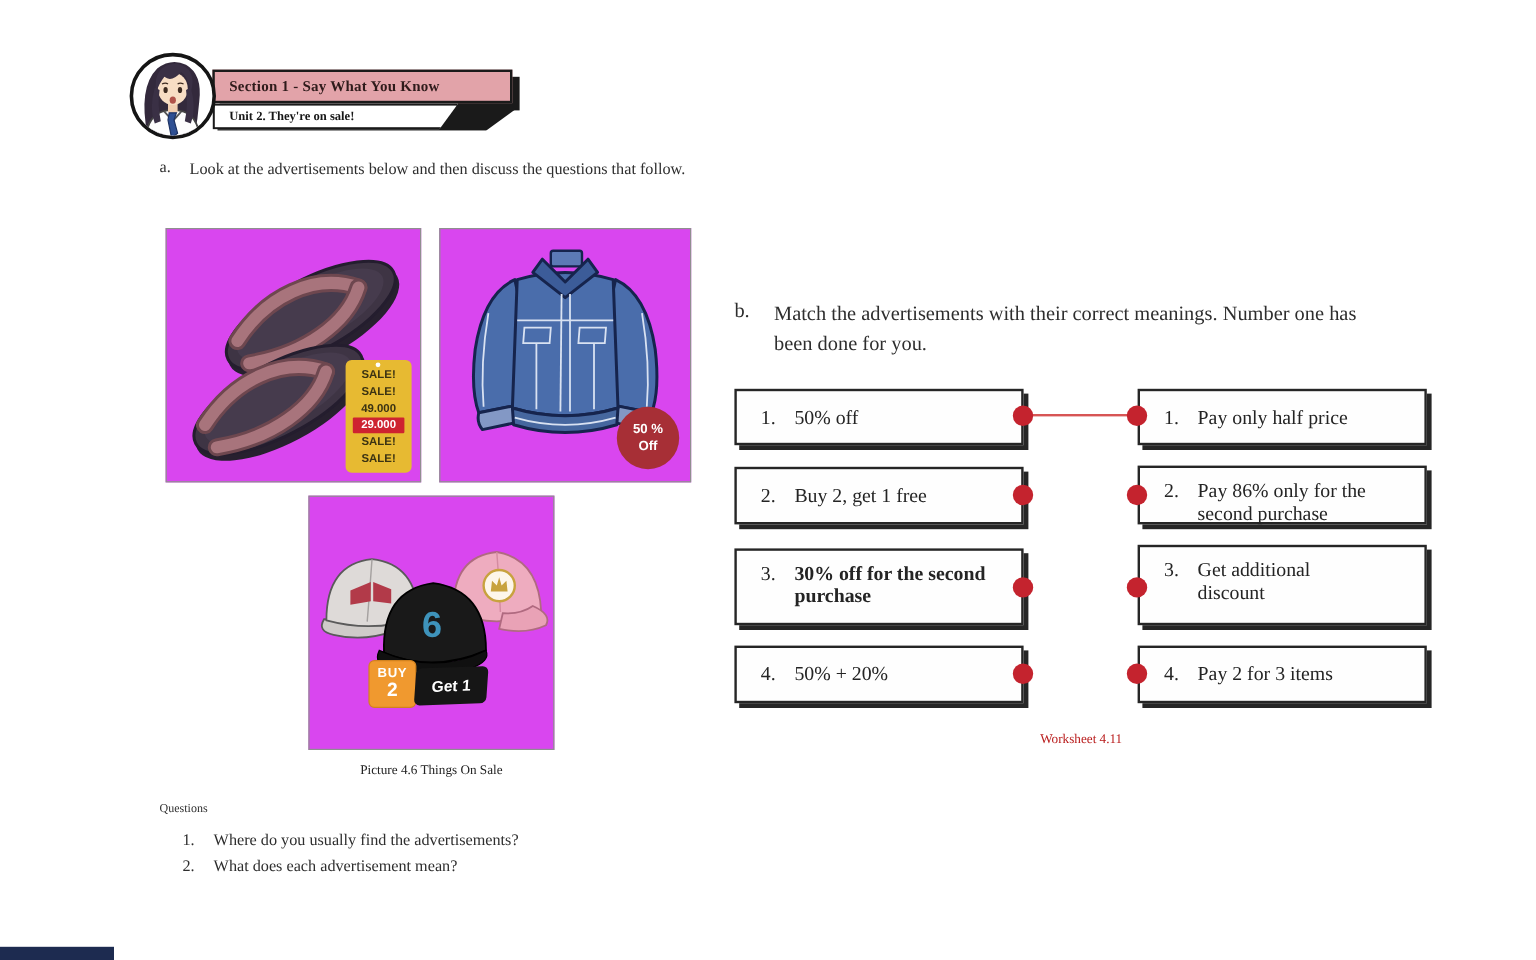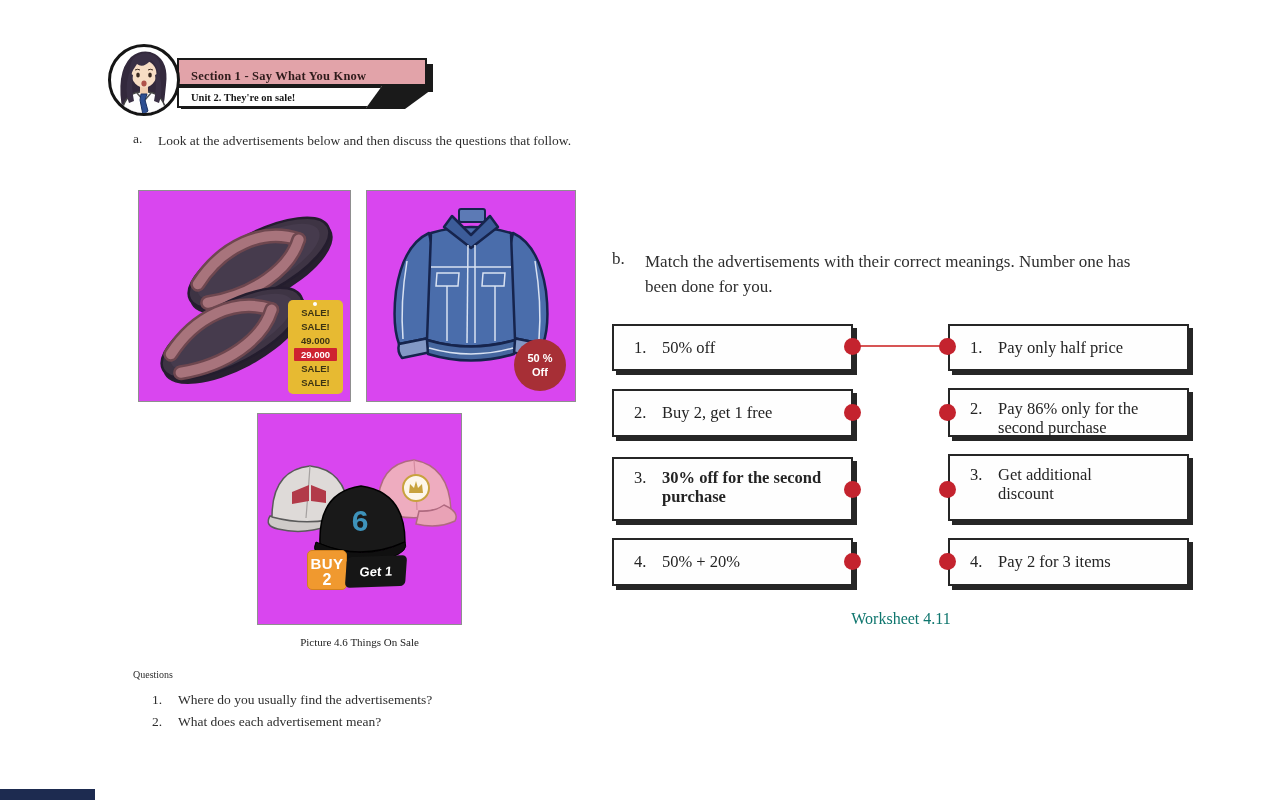--- a/index.html
+++ b/index.html
@@ -3,21 +3,21 @@
 <meta charset="utf-8">
 <style>
   html,body{margin:0;padding:0;background:#ffffff;}
   .page{position:relative;width:1280px;height:800px;background:#ffffff;overflow:hidden;
         font-family:"Liberation Serif","DejaVu Serif",serif;color:#2e2e2e;}
 
   
   .hdr{position:absolute;left:0;top:0;width:520px;height:130px;}
   .banner-main{position:absolute;left:177px;top:58px;width:250px;height:28px;
      background:#e2a3a9;border:2px solid #1a1a1a;box-sizing:border-box;
-     box-shadow:6px 6px 0 #1a1a1a;display:flex;align-items:flex-end;padding-left:12px;}
+     box-shadow:6px 6px 0 #1a1a1a;display:flex;align-items:center;padding-left:12px;}
   .banner-main .ttl{font-size:12.5px;font-weight:bold;color:#2f1b1b;letter-spacing:.2px;}
   .banner-tail{position:absolute;left:181px;top:90px;width:250px;height:19px;background:#1a1a1a;
      clip-path:polygon(0 0,100% 0,calc(100% - 26px) 100%,0 100%);}
   .banner-sub{position:absolute;left:177px;top:86px;width:205px;height:22px;background:#ffffff;
      border:2px solid #1a1a1a;box-sizing:border-box;
      clip-path:polygon(0 0,100% 0,calc(100% - 16px) 100%,0 100%);
      display:flex;align-items:center;padding-left:12px;}
   .banner-sub .sub{font-size:10.5px;font-weight:bold;color:#161616;}
   .avatar{position:absolute;left:107px;top:43px;width:74px;height:74px;}
 
@@ -47,21 +47,21 @@
   
   .off-badge{position:absolute;left:147px;top:148px;width:52px;height:52px;border-radius:50%;
      background:#a72f36;color:#fff;font-family:"Liberation Sans","DejaVu Sans",sans-serif;
      font-size:11px;font-weight:bold;display:flex;flex-direction:column;align-items:center;
      justify-content:center;line-height:14px;}
 
   
   .buy-chip{position:absolute;left:49px;top:136px;width:40px;height:40px;background:#f0992f;
      border:1px solid #d1821f;border-radius:5px;box-sizing:border-box;color:#fff;text-align:center;
      font-family:"Liberation Sans","DejaVu Sans",sans-serif;font-weight:bold;line-height:1;}
-  .buy-word{display:block;font-size:15px;margin-top:5px;letter-spacing:.5px;}
+  .buy-word{display:block;font-size:11px;margin-top:5px;letter-spacing:.5px;}
   .buy-num{display:block;font-size:16px;margin-top:1px;}
   .get-chip{position:absolute;left:88px;top:142px;width:60px;height:31px;background:#161616;
      border-radius:5px;transform:skewX(-6deg) rotate(-2deg);color:#fff;text-align:center;
      font-family:"Liberation Sans","DejaVu Sans",sans-serif;font-weight:bold;font-size:13px;line-height:31px;}
 
   
   .task-b-label{position:absolute;left:612px;top:249px;font-size:17px;}
   .task-b-text{position:absolute;left:645px;top:249px;width:505px;font-size:17px;line-height:25px;}
 
   .mbox{position:absolute;background:#fefefe;border:2px solid #262626;box-sizing:border-box;
@@ -78,21 +78,21 @@
   .rb3{left:948px;top:454px;width:241px;height:67px;}
   .rb4{left:948px;top:538px;width:241px;height:48px;}
   .lb3 .mtext{max-width:160px;font-weight:bold;} .rb2 .mtext{max-width:178px;} .rb3 .mtext{max-width:140px;}
 
   .dot{position:absolute;width:17px;height:17px;border-radius:50%;background:#c4232e;z-index:5;}
   .dl1{left:844px;top:338px;} .dl2{left:844px;top:404px;} .dl3{left:844px;top:481px;} .dl4{left:844px;top:553px;}
   .dr1{left:939px;top:338px;} .dr2{left:939px;top:404px;} .dr3{left:939px;top:481px;} .dr4{left:939px;top:553px;}
   .match-line{position:absolute;left:853px;top:345px;width:95px;height:2px;background:#d75555;z-index:4;}
 
   .worksheet-caption{position:absolute;left:612px;top:610px;width:578px;text-align:center;
-     font-size:16px;color:#0f766e;}
+     font-size:11px;color:#b91c1c;}
 
   
   .footer-bar{position:absolute;left:0;top:789px;width:95px;height:11px;background:#1d2b50;}
 </style>
 </head>
 <body>
 
 <div class="page">
 
   <div class="hdr">

